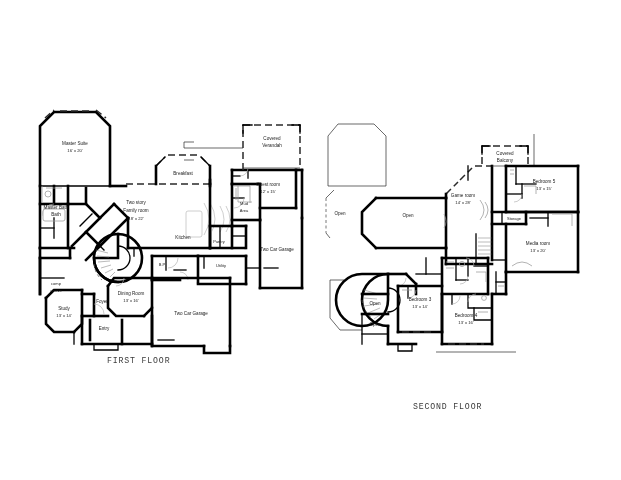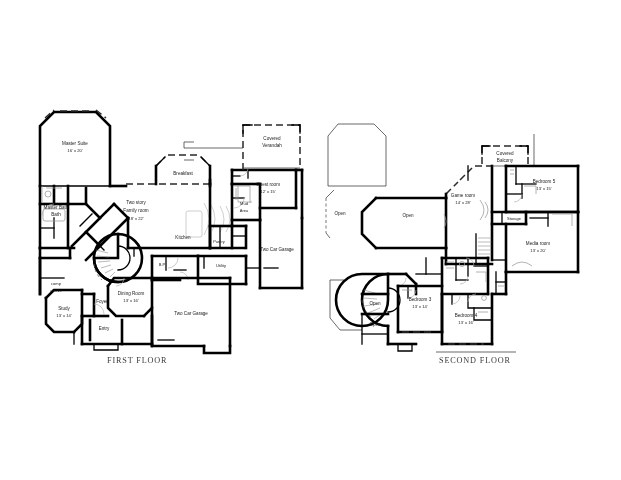--- a/index.html
+++ b/index.html
@@ -32,25 +32,25 @@
 
   .plan svg { display: block; }
 
   
   .floor-caption {
     position: absolute;
     top: 356px;
     font-size: 8.2px;
     letter-spacing: 0.85px;
     color: #3a3a3a;
-    font-family: Liberation Serif, serif;
+    font-family: Liberation Mono, monospace;
     white-space: nowrap;
   }
   #caption-first  { left: 107px; }
-  #caption-second { left: 439px; }
+  #caption-second { left: 413px; margin-top: 46px; }
 
   
   #logo {
     position: absolute;
     left: 246px;
     top: 400px;
     display: flex;
     align-items: center;
     gap: 9px;
   }

